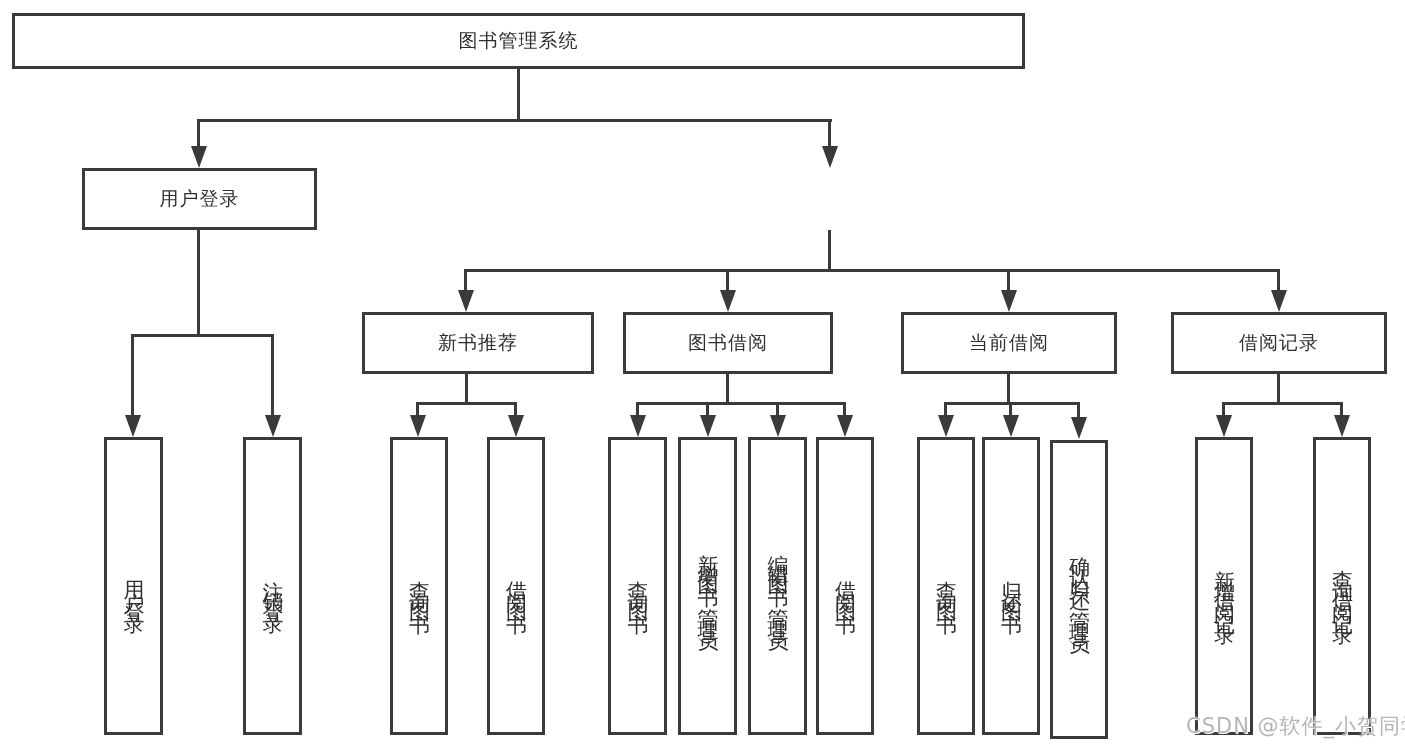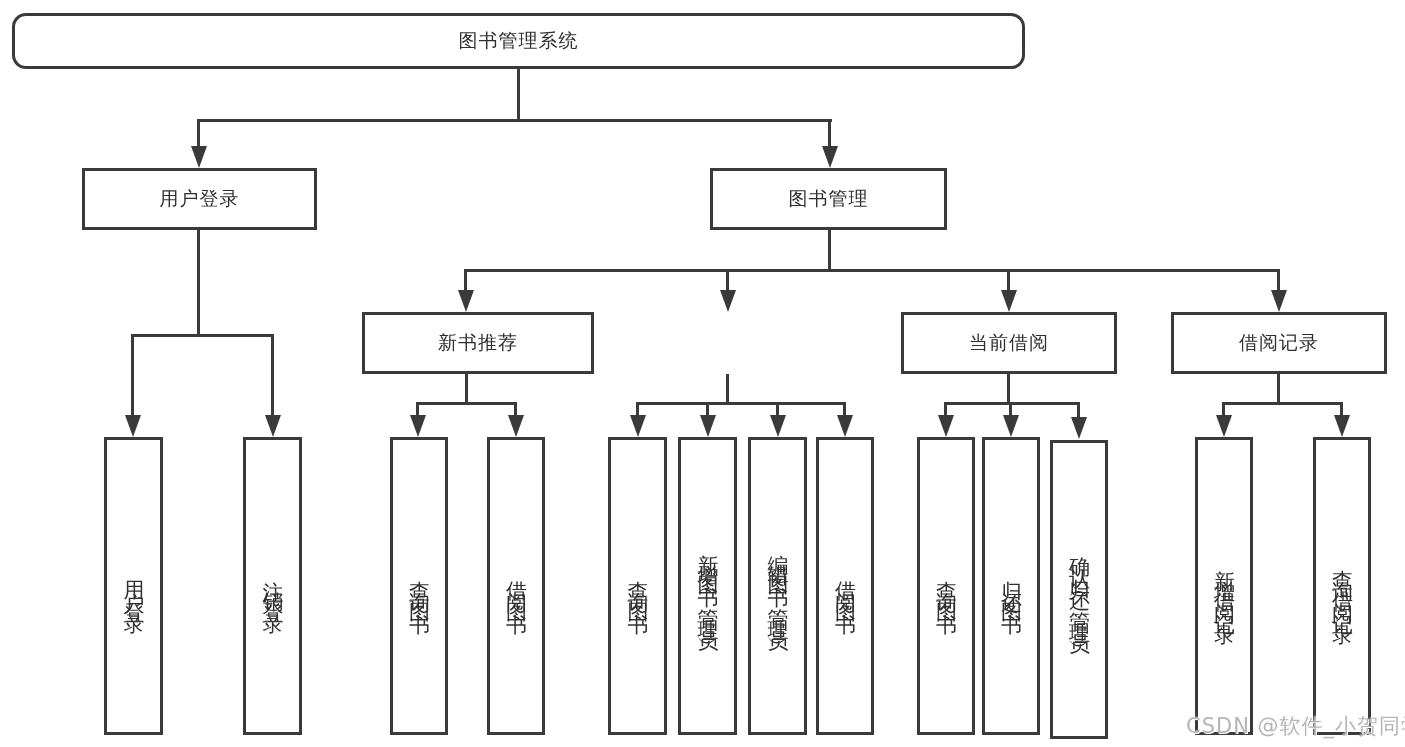--- a/index.html
+++ b/index.html
@@ -48,38 +48,35 @@
     white-space:nowrap;
     z-index:5;
     text-shadow:0 0 2px #ffffff, 1px 1px 0 #ffffff;
   }
 </style>
 </head>
 <body>
 
 <div class="canvas">
 
-  <div class="box" style="left:12px; top:13px; width:1013px; height:56px;border-radius:14px;">
+  <div class="box" style="left:12px; top:13px; width:1013px; height:56px;">
     <span class="hlabel">图书管理系统</span>
   </div>
 
   <div>
     <div class="vline" style="left:517px; top:66px; height:56px;"></div>
     <div class="hline" style="left:197px; top:119px; width:635px;"></div>
     <div class="vline" style="left:197px; top:119px; height:30px;"></div>
     <div class="arrowhead" style="left:191px; top:146px;"></div>
     <div class="vline" style="left:828px; top:119px; height:30px;"></div>
     <div class="arrowhead" style="left:822px; top:146px;"></div>
   </div>
 
   <div class="box" style="left:82px; top:168px; width:235px; height:62px;">
     <span class="hlabel">用户登录</span>
-  </div>
-  <div class="box" style="left:710px; top:168px; width:237px; height:62px;">
-    <span class="hlabel">图书管理</span>
   </div>
 
   <div>
     <div class="vline" style="left:197px; top:230px; height:107px;"></div>
     <div class="hline" style="left:131px; top:334px; width:143px;"></div>
     <div class="vline" style="left:131px; top:334px; height:82px;"></div>
     <div class="arrowhead" style="left:125px; top:415px;"></div>
     <div class="vline" style="left:271px; top:334px; height:82px;"></div>
     <div class="arrowhead" style="left:265px; top:415px;"></div>
   </div>
@@ -93,20 +90,23 @@
     <div class="arrowhead" style="left:720px; top:290px;"></div>
     <div class="vline" style="left:1007px; top:269px; height:22px;"></div>
     <div class="arrowhead" style="left:1001px; top:290px;"></div>
     <div class="vline" style="left:1277px; top:269px; height:22px;"></div>
     <div class="arrowhead" style="left:1271px; top:290px;"></div>
   </div>
 
   <div class="box" style="left:362px; top:312px; width:232px; height:62px;">
     <span class="hlabel">新书推荐</span>
   </div>
+  <div class="box" style="left:623px; top:312px; width:210px; height:62px;">
+    <span class="hlabel">图书借阅</span>
+  </div>
   <div class="box" style="left:901px; top:312px; width:216px; height:62px;">
     <span class="hlabel">当前借阅</span>
   </div>
   <div class="box" style="left:1171px; top:312px; width:216px; height:62px;">
     <span class="hlabel">借阅记录</span>
   </div>
 
   <div>
     <div class="vline" style="left:465px; top:374px; height:31px;"></div>
     <div class="hline" style="left:416px; top:402px; width:101px;"></div>

